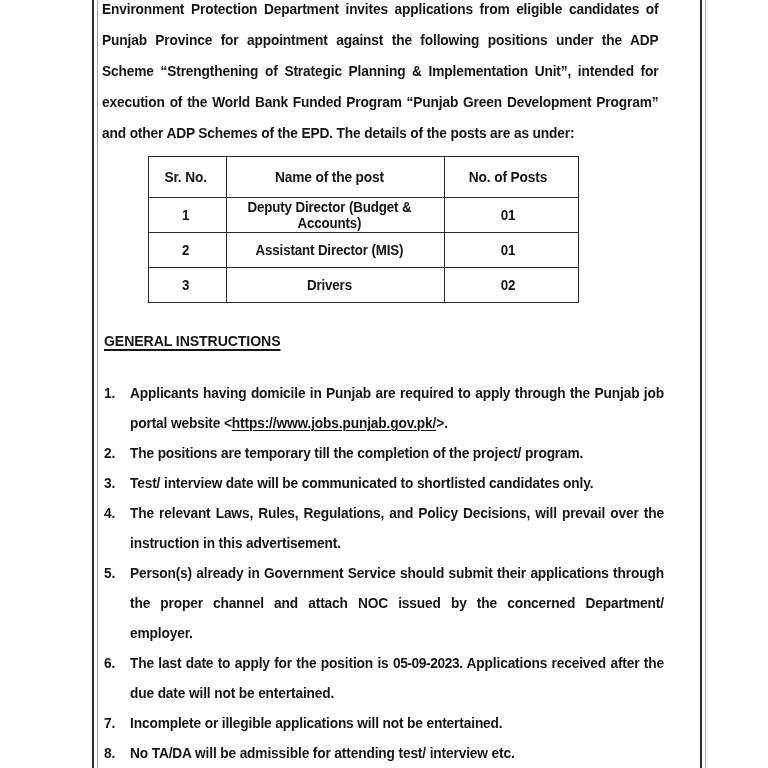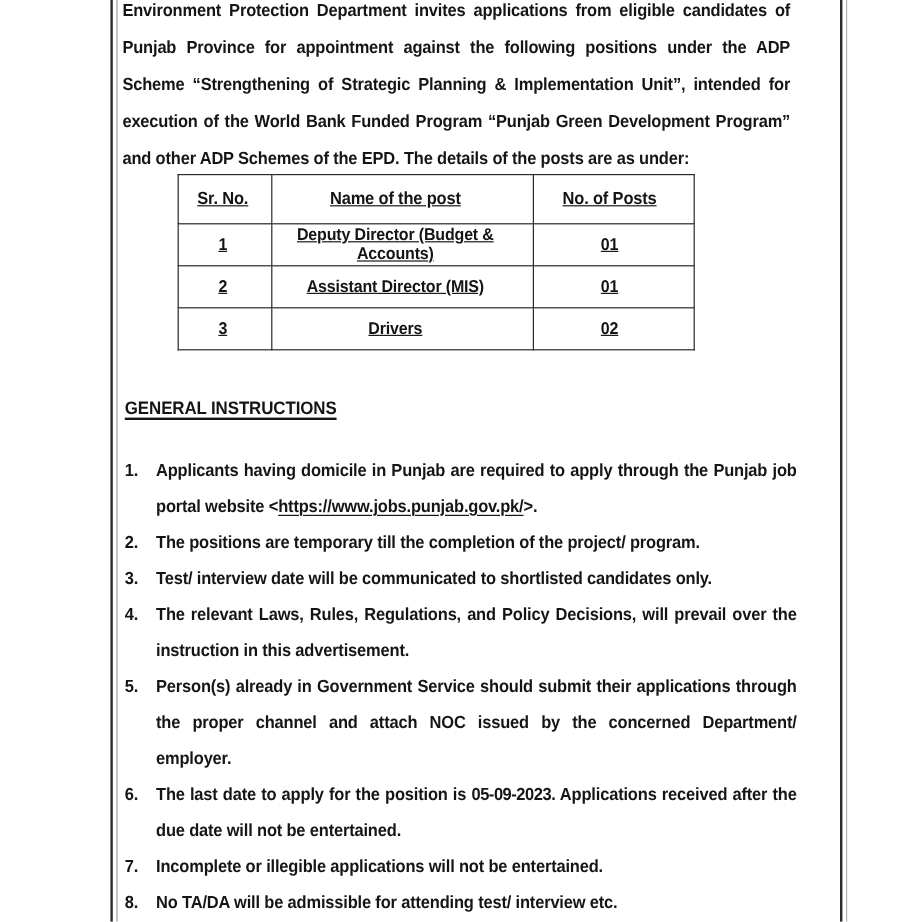--- a/index.html
+++ b/index.html
@@ -64,23 +64,22 @@
     line-height: 31px;
     text-align: justify;
     text-justify: inter-word;
   }
   #intro-paragraph p { margin: 0; }
 
   
   #posts-table-wrap {
     position: absolute;
     left: 46px;
-    top: 145px;
+    top: 156px;
     width: 430px;
-    text-decoration: underline;
   }
   table.posts {
     border-collapse: collapse;
     width: 430px;
     table-layout: fixed;
   }
   table.posts td, table.posts th {
     border: 1.6px solid #2a2a2a;
     padding: 0;
     height: 34px;

